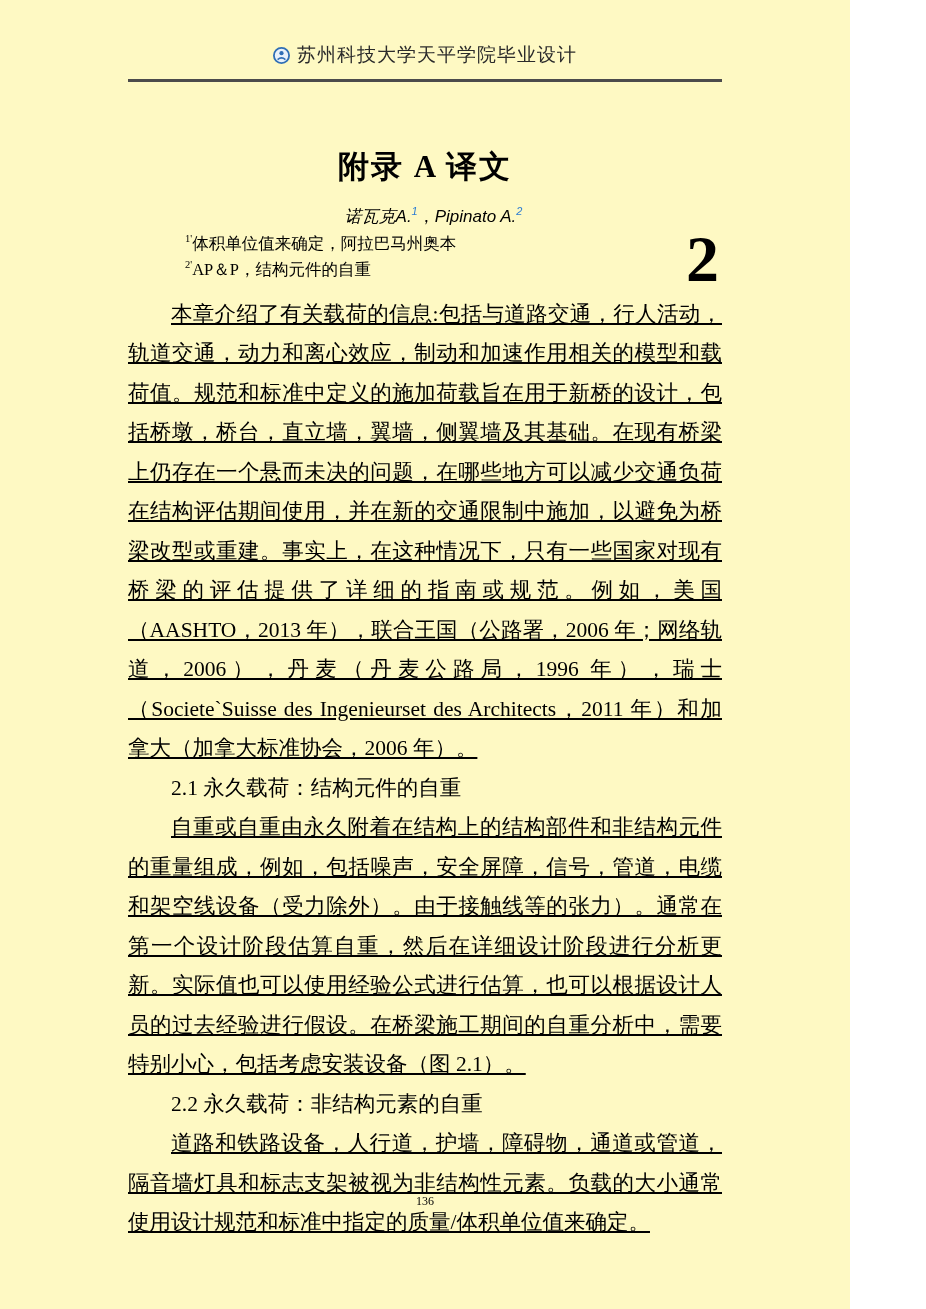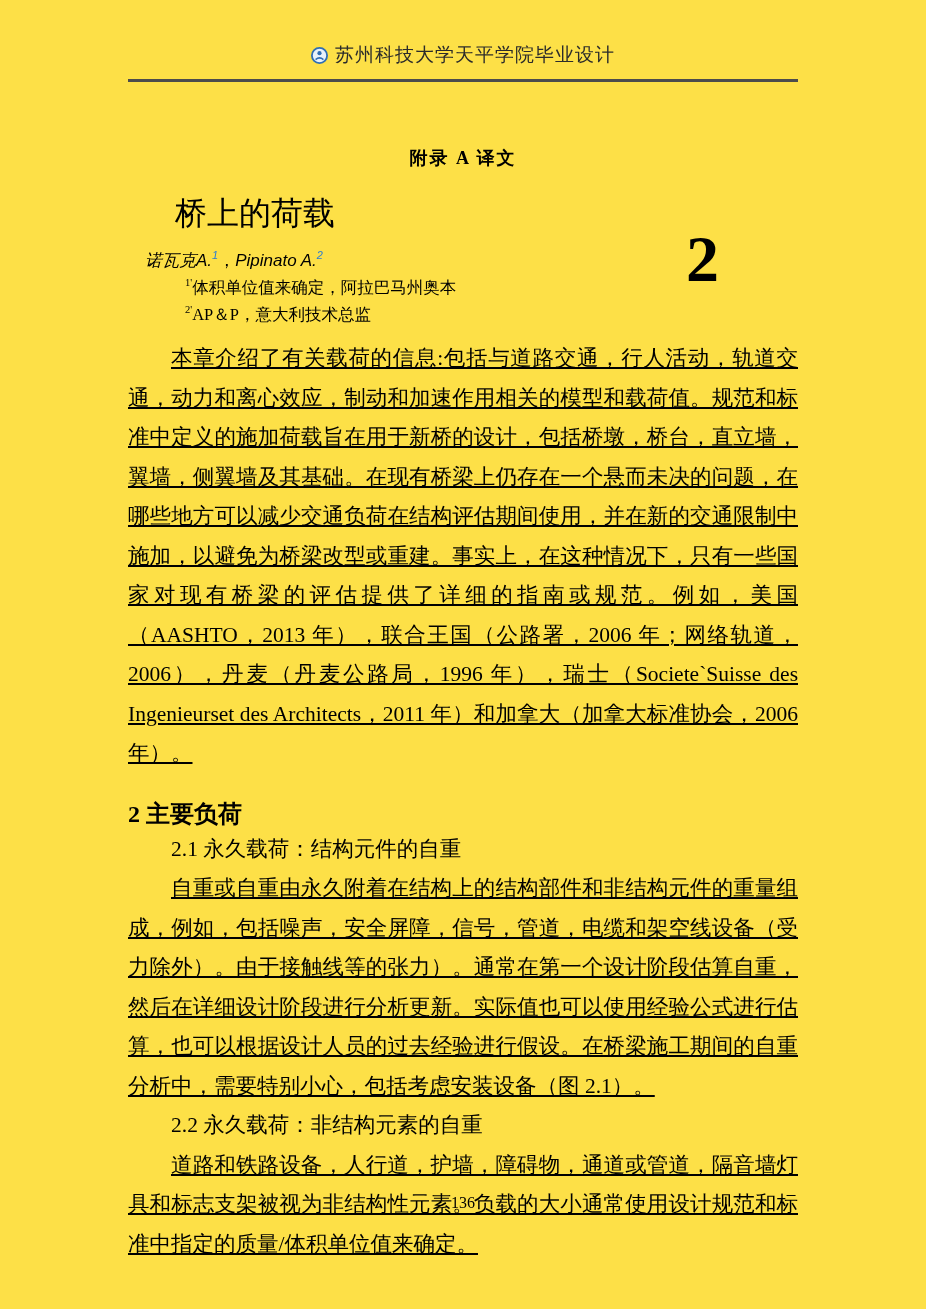--- a/index.html
+++ b/index.html
@@ -2,23 +2,23 @@
 <html><head>
 <meta charset="utf-8">
 <style>
   html, body {
     margin: 0;
     padding: 0;
     background: #ffffff;
   }
   .page {
     position: relative;
-    width: 926px;
+    width: 850px;
     height: 1309px;
-    background: #fde047;
+    background: #fef9c3;
     color: #000000;
     font-family: "Liberation Serif", "DejaVu Serif", serif;
     overflow: hidden;
     box-sizing: border-box;
   }
   
   .header {
     margin: 0 128px;
     padding-top: 42px;
   }
@@ -42,36 +42,37 @@
     background: #4c4c4c;
     margin-top: 11px;
   }
   
   .main {
     margin: 0 128px;
   }
   .doc-title {
     margin: 64px 0 0 0;
     text-align: center;
-    font-size: 18px;
+    font-size: 31px;
     font-weight: bold;
     letter-spacing: 2px;
   }
   .chapter-title {
     margin: 24px 0 0 0;
     padding-left: 47px;
     font-size: 32px;
     font-weight: normal;
     line-height: 1.2;
   }
   .authors-line {
     margin: 12px 0 0 0;
     padding-left: 17px;
     font-size: 17px;
     line-height: 22px;
+    text-align: center;
   }
   .author-name {
     font-style: italic;
     font-family: "Liberation Sans", sans-serif;
   }
   .author-sup {
     font-size: 11px;
     vertical-align: super;
     font-style: italic;
     font-family: "Liberation Sans", sans-serif;
@@ -123,21 +124,21 @@
   .body-par.tight {
     margin-top: 0;
   }
   
   .footer {
     position: absolute;
     left: 0;
     right: 0;
     top: 1194px;
     text-align: center;
-    font-size: 16px;
+    font-size: 12px;
   }
 </style>
 </head>
 <body>
 
 <div class="page">
 
   <div class="header">
     <div class="header-row">
       <span class="logo-icon">
@@ -151,36 +152,34 @@
     </div>
     <div class="header-rule"></div>
   </div>
 
   <div class="main">
 
     <h1 class="doc-title">附录 A 译文</h1>
 
     <div class="chapter-number">2</div>
 
-    <h2 class="chapter-title">桥上的荷载</h2>
 
     <p class="authors-line">
       <span class="author-name">诺瓦克A.</span><sup class="author-sup" style="color:#2b7cd3">1</sup><span>，</span><span class="author-name">Pipinato A.</span><sup class="author-sup" style="color:#2b7cd3">2</sup>
     </p>
 
     <p class="affiliation">
       <sup class="affil-sup">1</sup><sup class="affil-sup">'</sup><span>体积单位值来确定，阿拉巴马州奥本</span>
     </p>
     <p class="affiliation">
-      <sup class="affil-sup">2</sup><sup class="affil-sup">'</sup><span>AP＆P，意大利技术总监</span>
+      <sup class="affil-sup">2</sup><sup class="affil-sup">'</sup><span>AP＆P，结构元件的自重</span>
     </p>
 
     <p class="body-par">本章介绍了有关载荷的信息:包括与道路交通，行人活动，轨道交通，动力和离心效应，制动和加速作用相关的模型和载荷值。规范和标准中定义的施加荷载旨在用于新桥的设计，包括桥墩，桥台，直立墙，翼墙，侧翼墙及其基础。在现有桥梁上仍存在一个悬而未决的问题，在哪些地方可以减少交通负荷在结构评估期间使用，并在新的交通限制中施加，以避免为桥梁改型或重建。事实上，在这种情况下，只有一些国家对现有桥梁的评估提供了详细的指南或规范。例如，美国（AASHTO，2013 年），联合王国（公路署，2006 年；网络轨道，2006），丹麦（丹麦公路局，1996 年），瑞士（Societe`Suisse des Ingenieurset des Architects，2011 年）和加拿大（加拿大标准协会，2006 年）。</p>
 
-    <h3 class="section-heading">2 主要负荷</h3>
     <p class="sub-heading" style="margin-top:0">2.1 永久载荷：结构元件的自重</p>
     <p class="body-par tight">自重或自重由永久附着在结构上的结构部件和非结构元件的重量组成，例如，包括噪声，安全屏障，信号，管道，电缆和架空线设备（受力除外）。由于接触线等的张力）。通常在第一个设计阶段估算自重，然后在详细设计阶段进行分析更新。实际值也可以使用经验公式进行估算，也可以根据设计人员的过去经验进行假设。在桥梁施工期间的自重分析中，需要特别小心，包括考虑安装设备（图 2.1）。</p>
     <p class="sub-heading">2.2 永久载荷：非结构元素的自重</p>
     <p class="body-par tight">道路和铁路设备，人行道，护墙，障碍物，通道或管道，隔音墙灯具和标志支架被视为非结构性元素。负载的大小通常使用设计规范和标准中指定的质量/体积单位值来确定。</p>
 
   </div>
 
   <div class="footer">136</div>
 
 </div>

